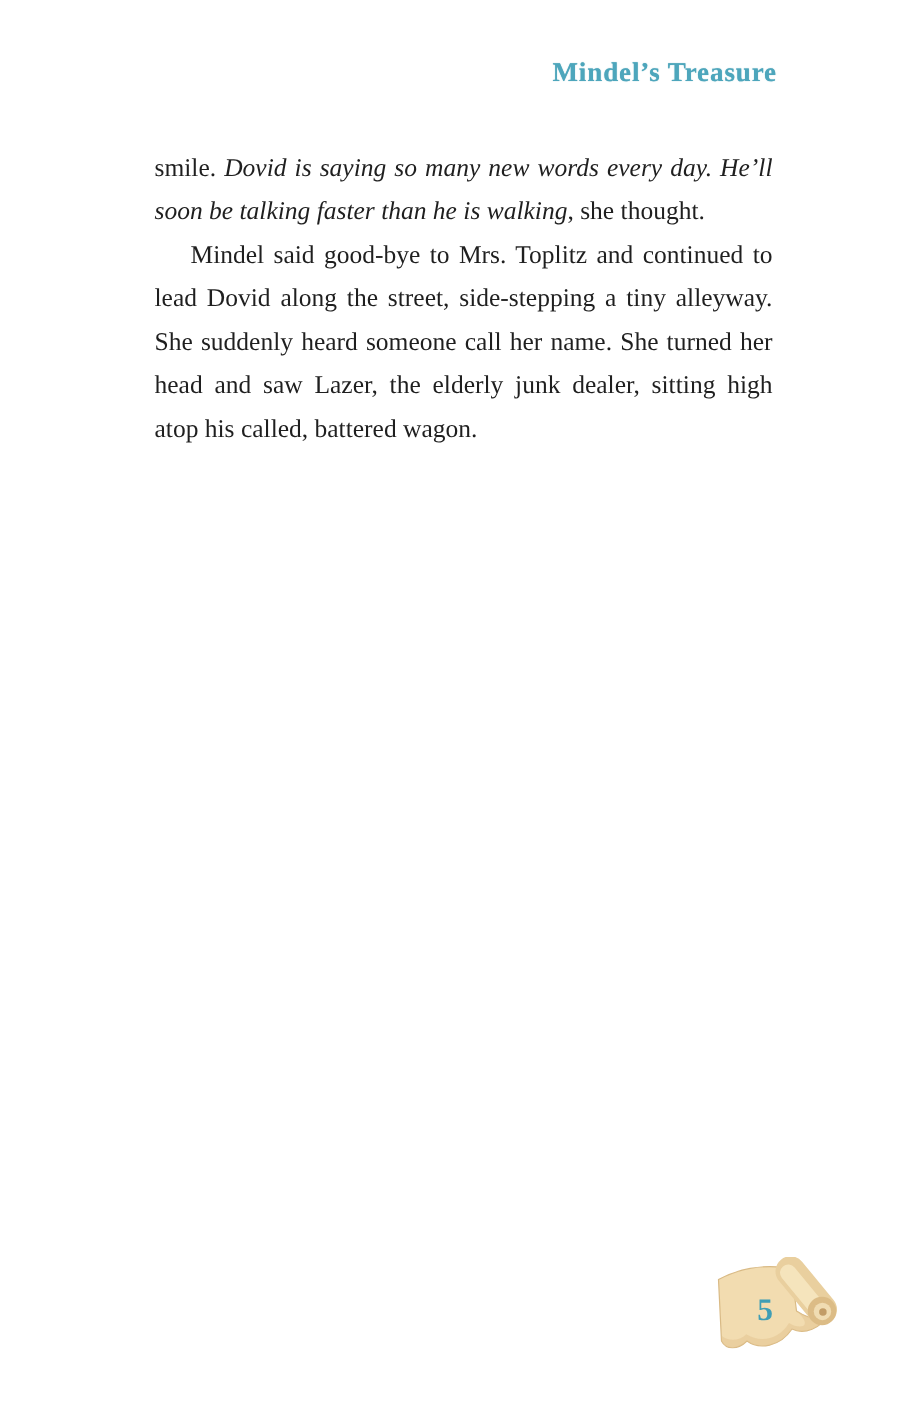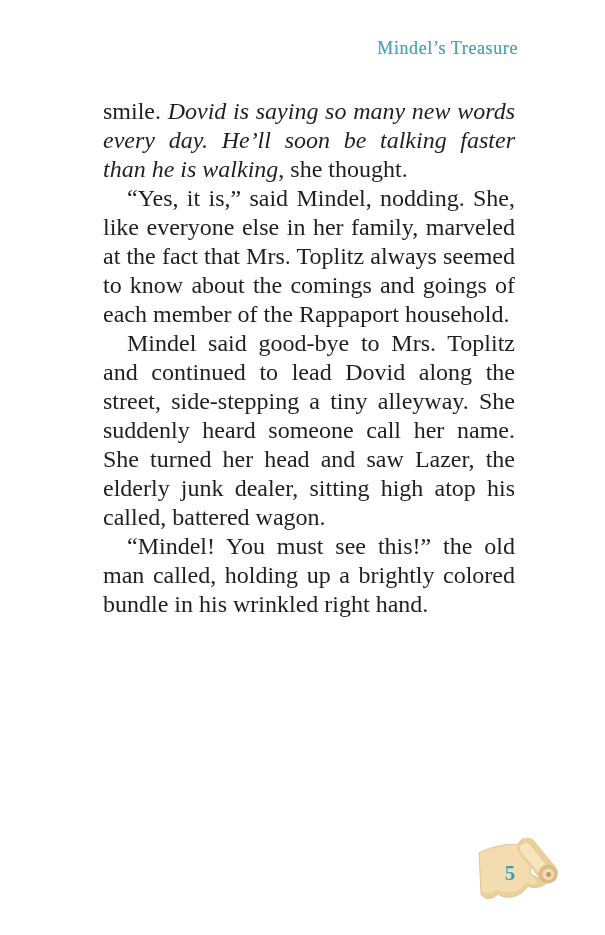--- a/index.html
+++ b/index.html
@@ -15,31 +15,31 @@
     position: relative;
     width: 605px;
     height: 935px;
     background: #ffffff;
   }
   .running-head {
     position: absolute;
     top: 38px;
     right: 87px;
     font-size: 18px;
-    font-weight: 400;
+    font-weight: 700;
     letter-spacing: 0.6px;
     color: #4da6bc;
     text-shadow: 0 0 0.6px rgba(47,143,166,0.75);
   }
   .text-block {
     position: absolute;
     left: 103px;
     top: 97px;
     width: 412px;
-    font-size: 24px;
+    font-size: 17px;
     line-height: 29px;
     color: #1f1f1f;
     text-align: justify;
   }
   .para { margin: 0; }
   .para.indent { text-indent: 24px; }
   .para em { font-style: italic; }
   .page-number-scroll {
     position: absolute;
     left: 470px;
@@ -56,23 +56,21 @@
 </style>
 </head>
 <body>
 
 <div class="page">
 
   <div class="running-head" style="color: rgb(77, 166, 188);">Mindel’s Treasure</div>
 
   <div class="text-block" id="paragraphs" style="color: rgb(31, 31, 31);">
       <p class="para"><span>smile. </span><em>Dovid is saying so many new words every day. He’ll soon be talking faster than he is walking</em><span>, she thought.</span></p>
-      <p class="para indent"><span>“Yes, it is,” said Mindel, nodding. She, like everyone else in her family, marveled at the fact that Mrs. Toplitz always seemed to know about the comings and goings of each member of the Rappaport household.</span></p>
       <p class="para indent"><span>Mindel said good-bye to Mrs. Toplitz and continued to lead Dovid along the street, side-stepping a tiny alleyway. She suddenly heard someone call her name. She turned her head and saw Lazer, the elderly junk dealer, sitting high atop his called, battered wagon.</span></p>
-      <p class="para indent"><span>“Mindel! You must see this!” the old man called, holding up a brightly colored bundle in his wrinkled right hand.</span></p>
     </div>
 
   <div class="page-number-scroll">
     <svg viewBox="0 0 100 72" xmlns="http://www.w3.org/2000/svg">
 
       <path d="M9,15 C22,8 38,5 52,7 L58,12 L61,36 C70,42 78,42 84,37 C77,48 66,52 58,48 C50,60 36,62 28,56 C22,62 14,62 11,56 Z" stroke="#d9ba85" stroke-width="0.8" fill="#f2dcb0"></path>
 
       <path d="M61,36 C70,42 78,42 84,37 C77,48 66,52 58,48 C50,60 36,62 28,56 C22,62 14,62 11,56 L11,52.5 C15.5,56.5 23,56 27.5,51.5 C37,57.5 49.5,55 56,44 C63,48.5 73,47 61,36 Z" opacity="0.55" fill="#e3c491"></path>
 
       <line x1="57" y1="9.5" x2="78" y2="35" stroke-width="20" stroke-linecap="round" stroke="#e9cf9e"></line>

